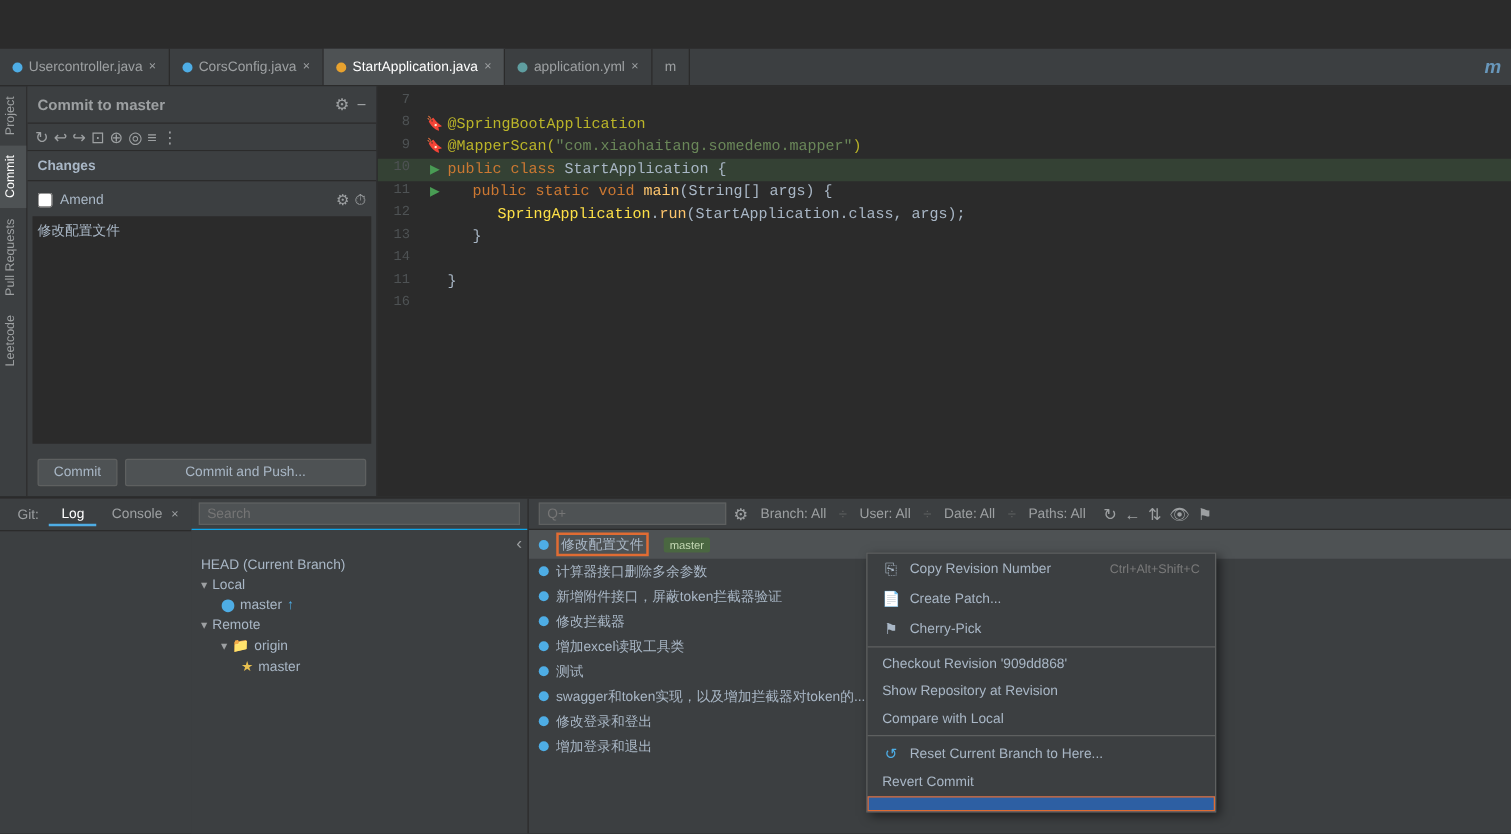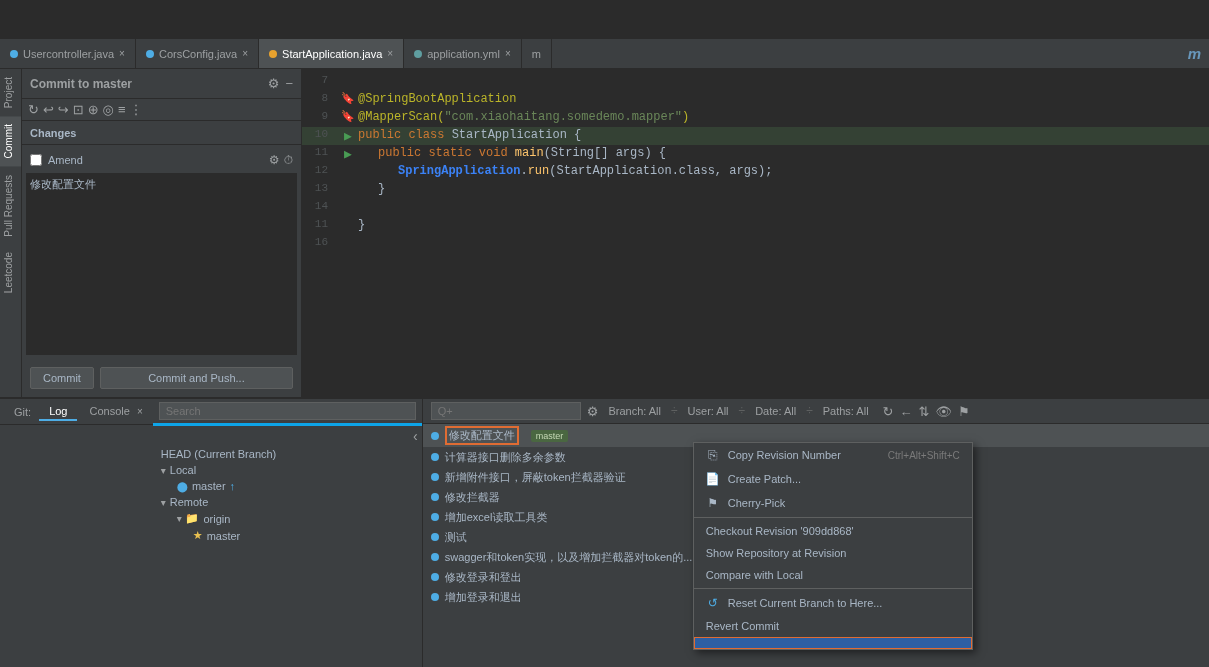--- a/index.html
+++ b/index.html
@@ -103,21 +103,21 @@
     }
     .code-line {
       display: flex; align-items: flex-start; min-height: 18px; padding: 1px 0;
     }
     .line-num { color: #4e5254; min-width: 36px; text-align: right; padding-right: 10px; font-size: 11px; user-select: none; flex-shrink: 0; }
     .line-gutter { width: 20px; flex-shrink: 0; display: flex; align-items: center; justify-content: center; }
     .line-content { flex: 1; color: #a9b7c6; }
     .kw-annotation { color: #bbb529; }
     .kw-string { color: #6a8759; }
     .kw-keyword { color: #cc7832; }
-    .kw-class { color: #3b82f6; font-weight: bold; }
+    .kw-class { color: #fde047; }
     .kw-method { color: #ffc66d; }
     .run-arrow { color: #499c54; font-size: 13px; }
     .highlight-line { background: #344134; font-family: Liberation Mono, monospace; }
 
     
     .bottom-panel { height: 270px; background: #3c3f41; border-top: 2px solid #2b2b2b; display: flex; flex-direction: row; flex-shrink: 0; }
     .bottom-tab-bar {
       display: flex; align-items: center; background: #3c3f41;
       border-bottom: 1px solid #2b2b2b; height: 26px; padding-left: 8px; gap: 2px;
     }
@@ -131,21 +131,21 @@
     .git-label { font-size: 11px; color: #9da0a2; padding: 0 6px; }
 
     
     .bottom-content { display: flex; flex: 1; overflow: hidden; }
     .log-left {
       width: 270px; border-right: 1px solid #2b2b2b; display: flex; flex-direction: column;
       overflow: hidden; background: #3c3f41;
     }
     .log-left-toolbar {
       display: flex; align-items: center; padding: 3px 6px; gap: 4px;
-      border-bottom: 3px solid #0ea5e9; flex-shrink: 0;
+      border-bottom: 1px solid #0ea5e9; flex-shrink: 0;
     }
     .log-search {
       flex: 1; background: #4e5254; border: 1px solid #5e6060; color: #a9b7c6;
       padding: 2px 6px; font-size: 11px; outline: none;
     }
     .log-left-list { overflow-y: auto; flex: 1; }
     .log-branch-item {
       display: flex; align-items: center; padding: 2px 8px; gap: 4px;
       font-size: 11px; cursor: pointer; color: #a9b7c6;
     }

